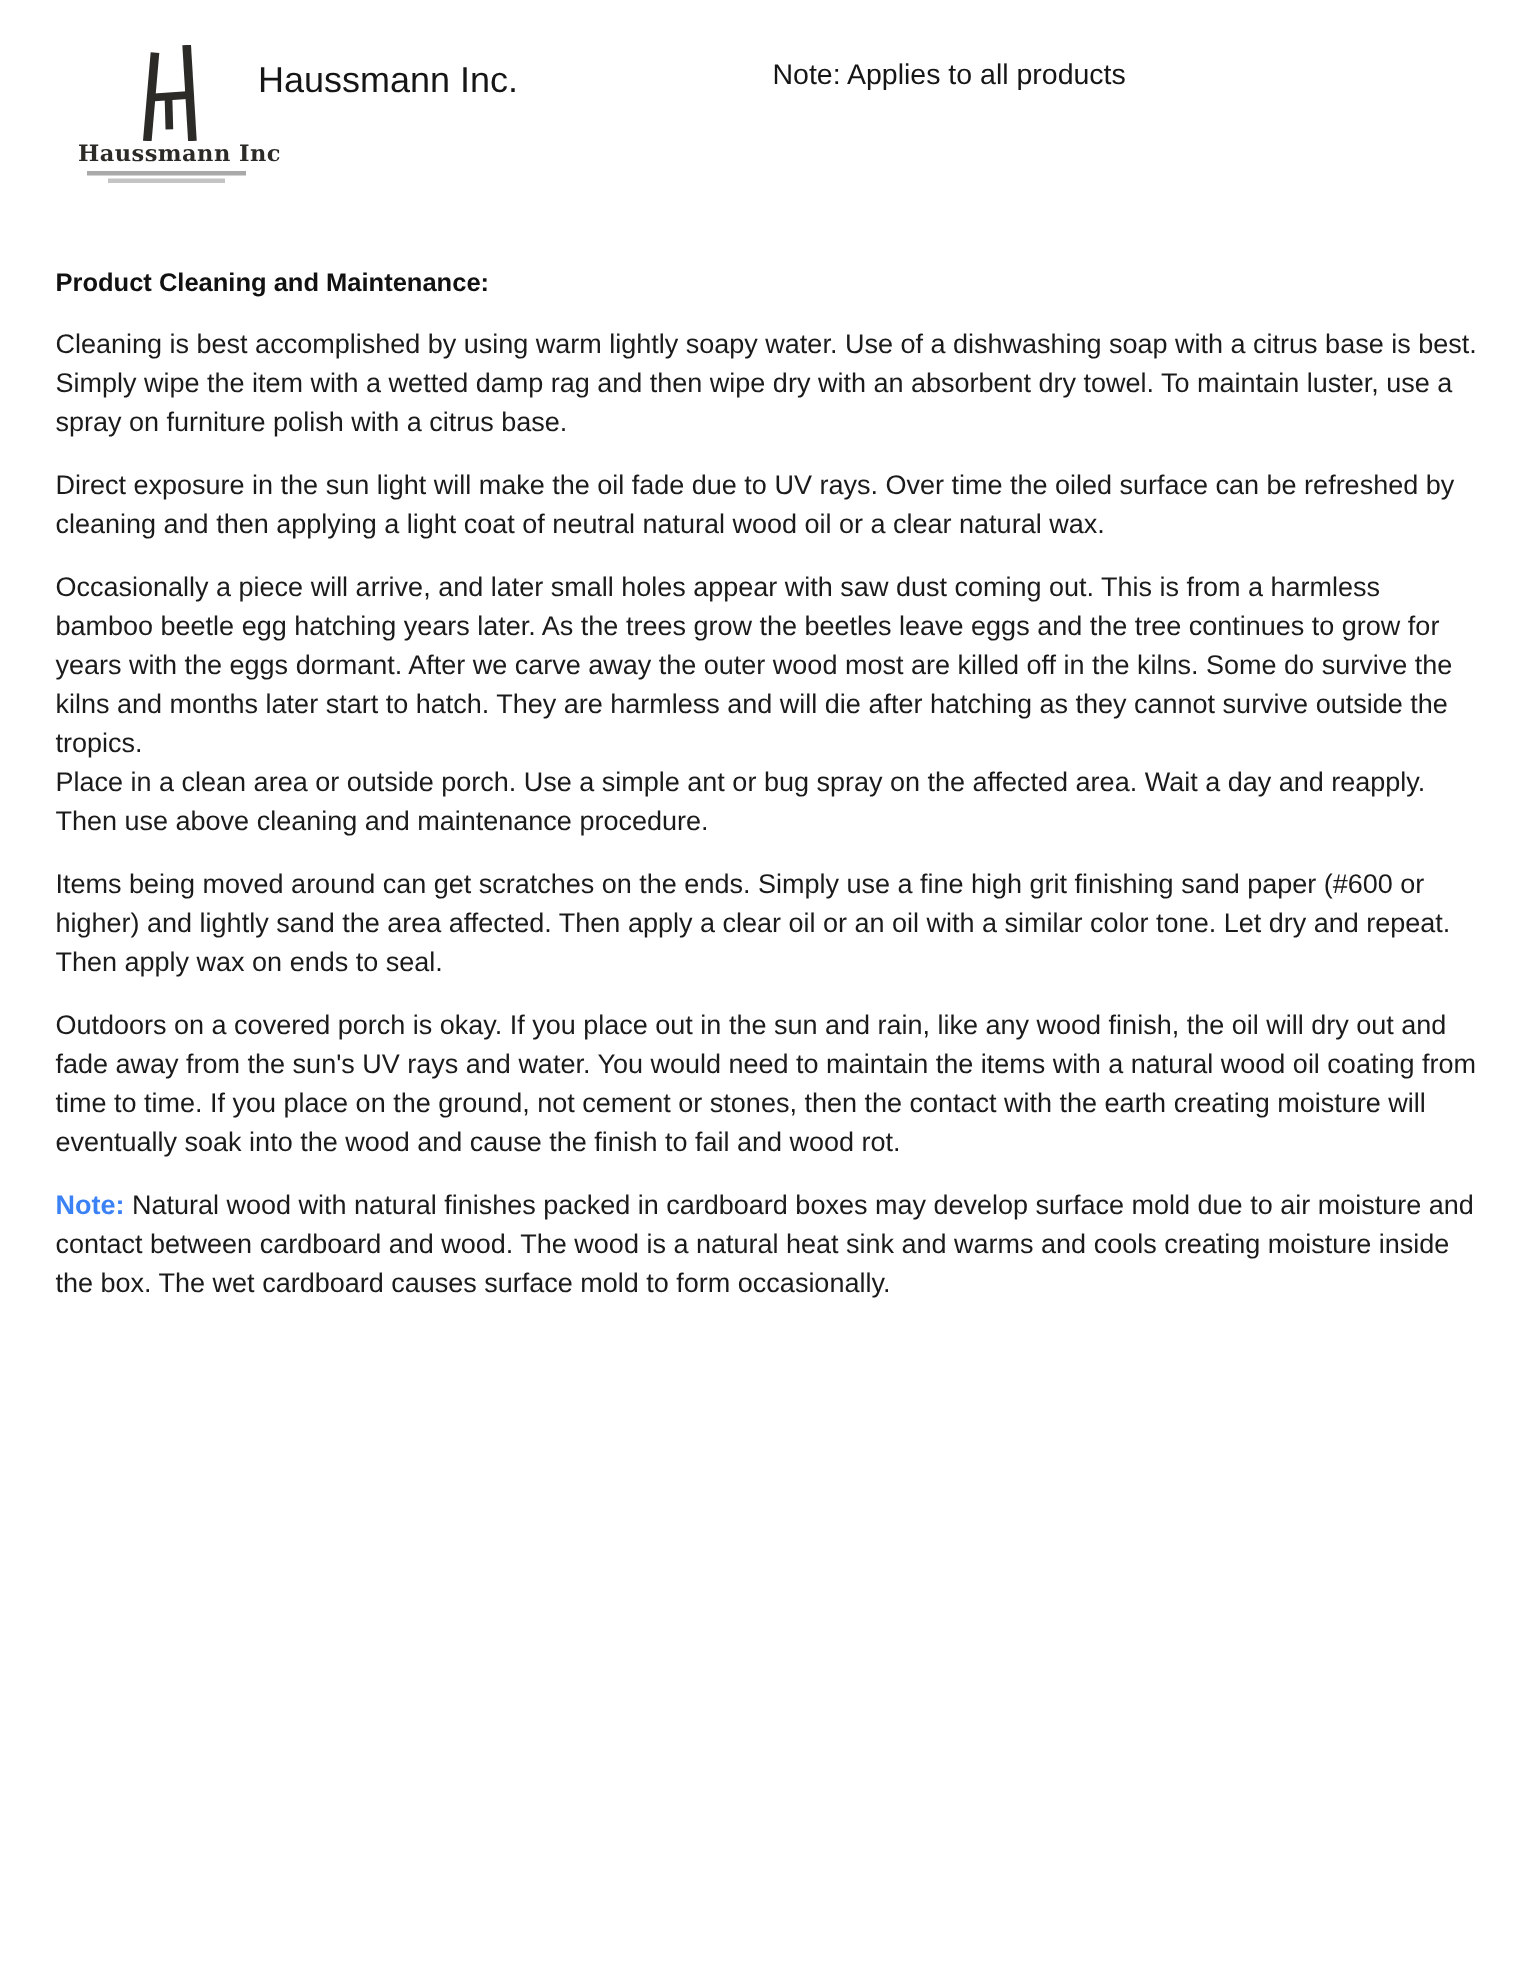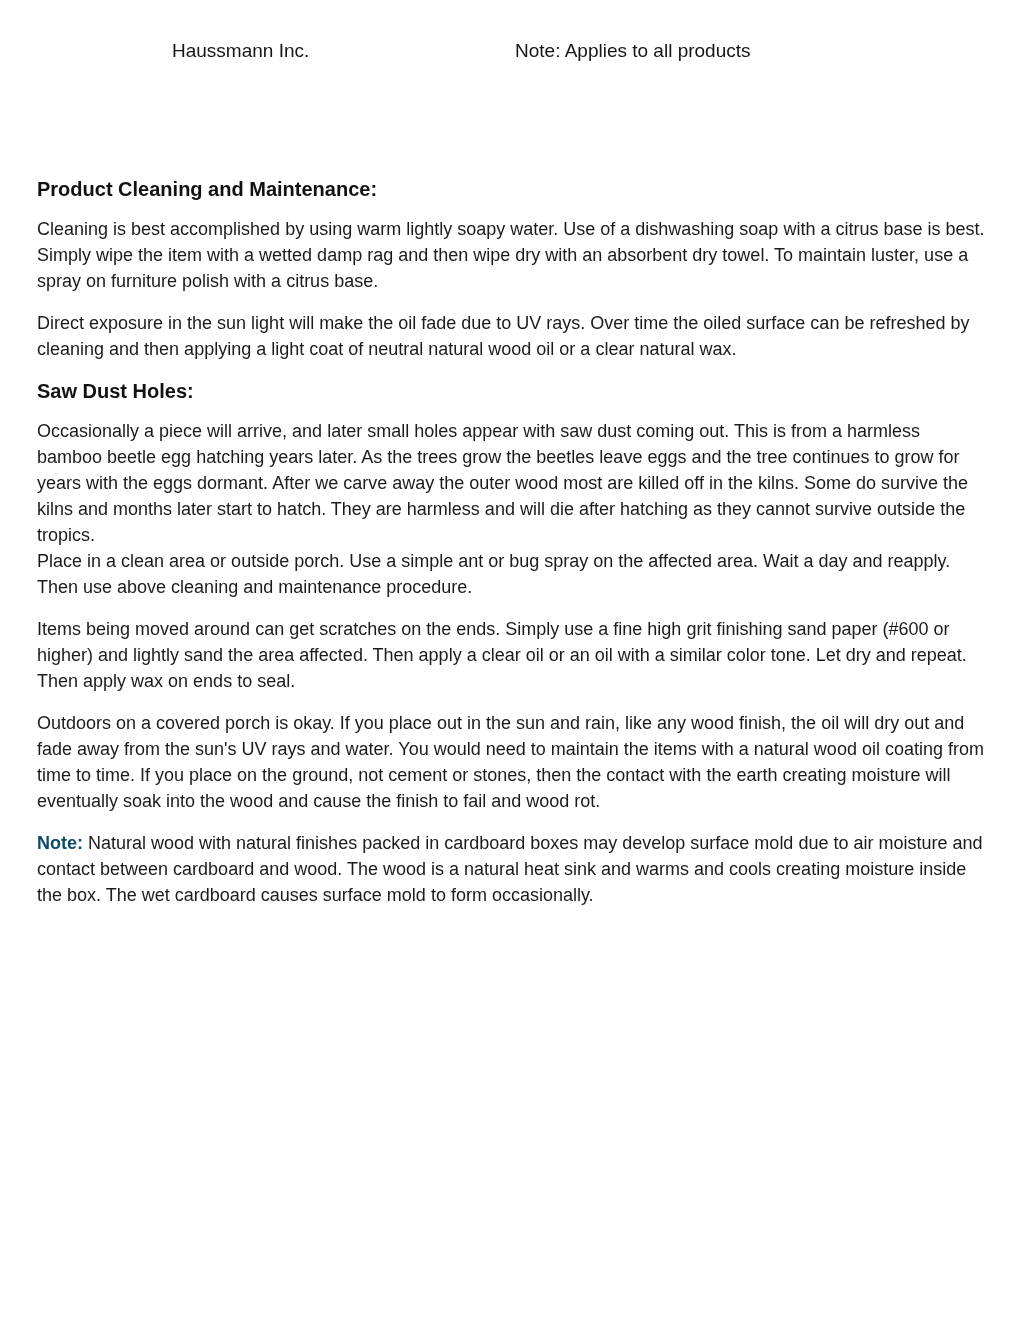--- a/index.html
+++ b/index.html
@@ -53,21 +53,21 @@
     background: #a9a9a9;
     margin: 0 auto 2px auto;
   }
   .tagline-bar.line1 { width: 106px; }
   .tagline-bar.line2 { width: 78px; background: #c4c4c4; }
 
   .company-title {
     position: absolute;
     left: 172px;
     top: 40px;
-    font-size: 19px;
+    font-size: 24px;
     color: #161616;
     white-space: nowrap;
   }
   .note-title {
     position: absolute;
     left: 515px;
     top: 40px;
     font-size: 19px;
     color: #161616;
     white-space: nowrap;
@@ -77,52 +77,64 @@
   .content {
     position: absolute;
     left: 37px;
     top: 170px;
     width: 950px;
     font-size: 18px;
     line-height: 26px;
     color: #1b1b1b;
   }
   h2 {
-    font-size: 20px;
+    font-size: 17px;
     line-height: 26px;
     font-weight: 700;
     color: #111111;
     margin: 6px 0 0 0;
   }
   h2.loose { margin-bottom: 14px; }
   h2.tight { margin-bottom: 0; }
   .content p {
     margin: 0 0 16px 0;
     white-space: pre-line;
   }
   .content p.tight-top { margin-top: 0; }
-  .lead-bold { font-weight: 700; color: #0c4a6e; }
+  .lead-bold { font-weight: 700; color: #3b82f6; }
 </style>
 </head>
 <body>
 
 <div class="page">
 
   <div class="header">
+    <div class="logo">
+      <svg class="logo-mark" viewBox="0 0 90 100" xmlns="http://www.w3.org/2000/svg">
+        <line x1="33" y1="8" x2="25" y2="100" stroke="#2c2b28" stroke-width="9"></line>
+        <line x1="66" y1="0" x2="72" y2="100" stroke="#2c2b28" stroke-width="9"></line>
+        <line x1="25" y1="55" x2="70" y2="52" stroke="#2c2b28" stroke-width="8"></line>
+        <line x1="47" y1="52" x2="48" y2="88" stroke="#2c2b28" stroke-width="8"></line>
+      </svg>
+      <div class="logo-wordmark">Haussmann Inc</div>
+      <div class="logo-tagline">
+        <div class="tagline-bar line1"></div>
+        <div class="tagline-bar line2"></div>
+      </div>
+    </div>
     <div class="company-title">Haussmann Inc.</div>
     <div class="note-title">Note: Applies to all products</div>
   </div>
 
   <div class="content">
 
     <h2 class="loose">Product Cleaning and Maintenance:</h2>
     <p>Cleaning is best accomplished by using warm lightly soapy water. Use of a dishwashing soap with a citrus base is best. Simply wipe the item with a wetted damp rag and then wipe dry with an absorbent dry towel. To maintain luster, use a spray on furniture polish with a citrus base.</p>
     <p>Direct exposure in the sun light will make the oil fade due to UV rays. Over time the oiled surface can be refreshed by cleaning and then applying a light coat of neutral natural wood oil or a clear natural wax.</p>
 
-    <h2 class="loose">Saw Dust Holes:</h2>
     <p>Occasionally a piece will arrive, and later small holes appear with saw dust coming out. This is from a harmless bamboo beetle egg hatching years later. As the trees grow the beetles leave eggs and the tree continues to grow for years with the eggs dormant. After we carve away the outer wood most are killed off in the kilns. Some do survive the kilns and months later start to hatch. They are harmless and will die after hatching as they cannot survive outside the tropics.
 Place in a clean area or outside porch. Use a simple ant or bug spray on the affected area. Wait a day and reapply. Then use above cleaning and maintenance procedure.</p>
 
     <p class="tight-top">Items being moved around can get scratches on the ends. Simply use a fine high grit finishing sand paper (#600 or higher) and lightly sand the area affected. Then apply a clear oil or an oil with a similar color tone. Let dry and repeat. Then apply wax on ends to seal.</p>
 
     <p class="tight-top">Outdoors on a covered porch is okay. If you place out in the sun and rain, like any wood finish, the oil will dry out and fade away from the sun's UV rays and water. You would need to maintain the items with a natural wood oil coating from time to time. If you place on the ground, not cement or stones, then the contact with the earth creating moisture will eventually soak into the wood and cause the finish to fail and wood rot.</p>
 
     <p><span class="lead-bold">Note:</span><span> Natural wood with natural finishes packed in cardboard boxes may develop surface mold due to air moisture and contact between cardboard and wood. The wood is a natural heat sink and warms and cools creating moisture inside the box. The wet cardboard causes surface mold to form occasionally.</span></p>
 
 

